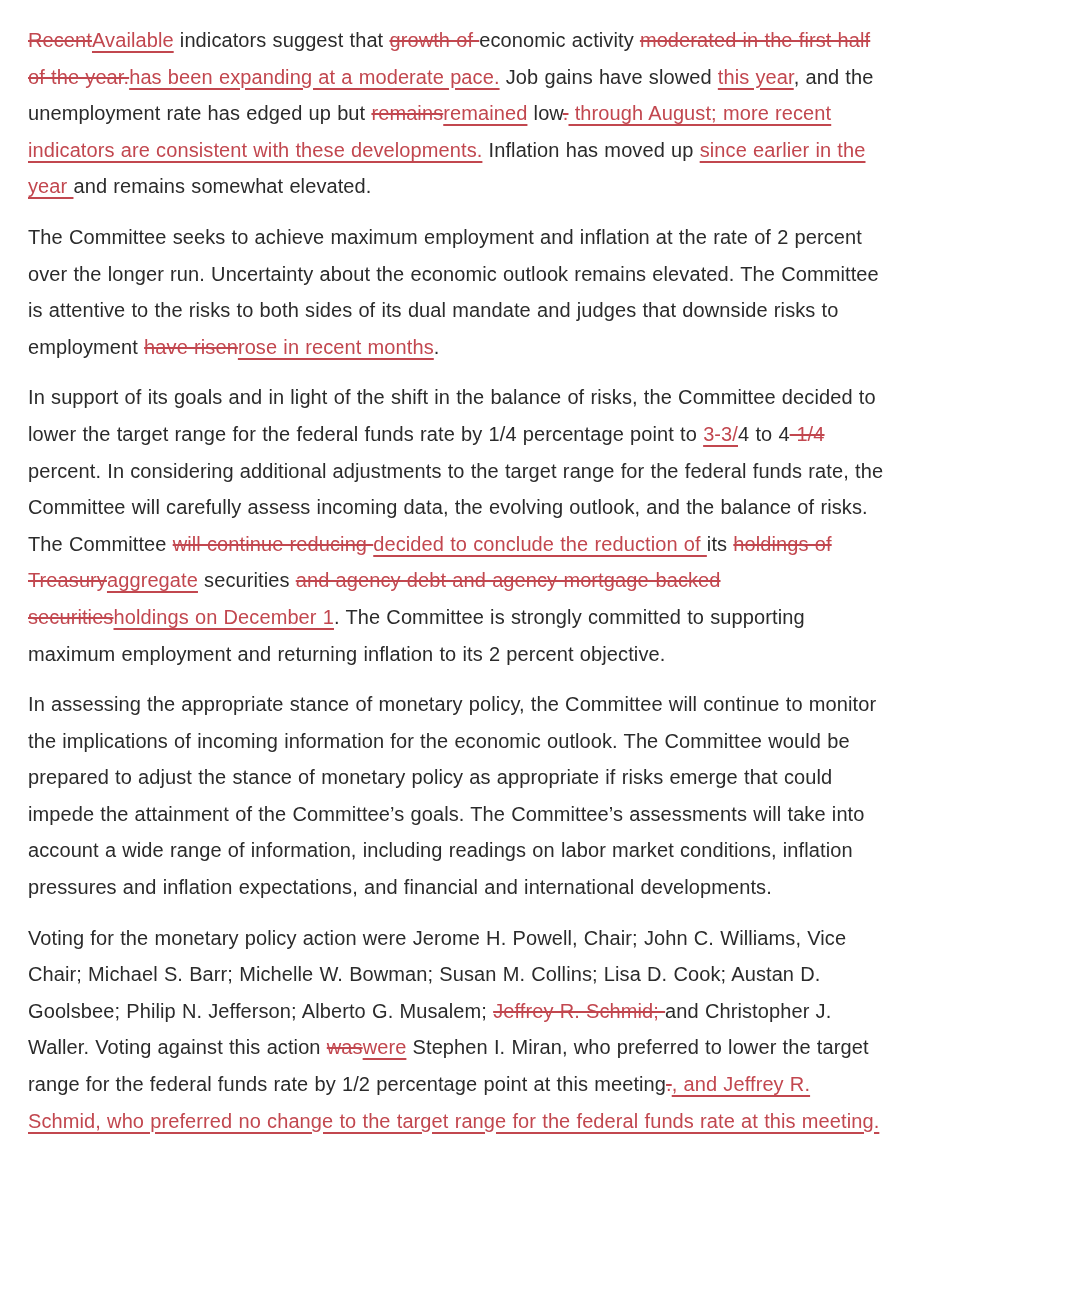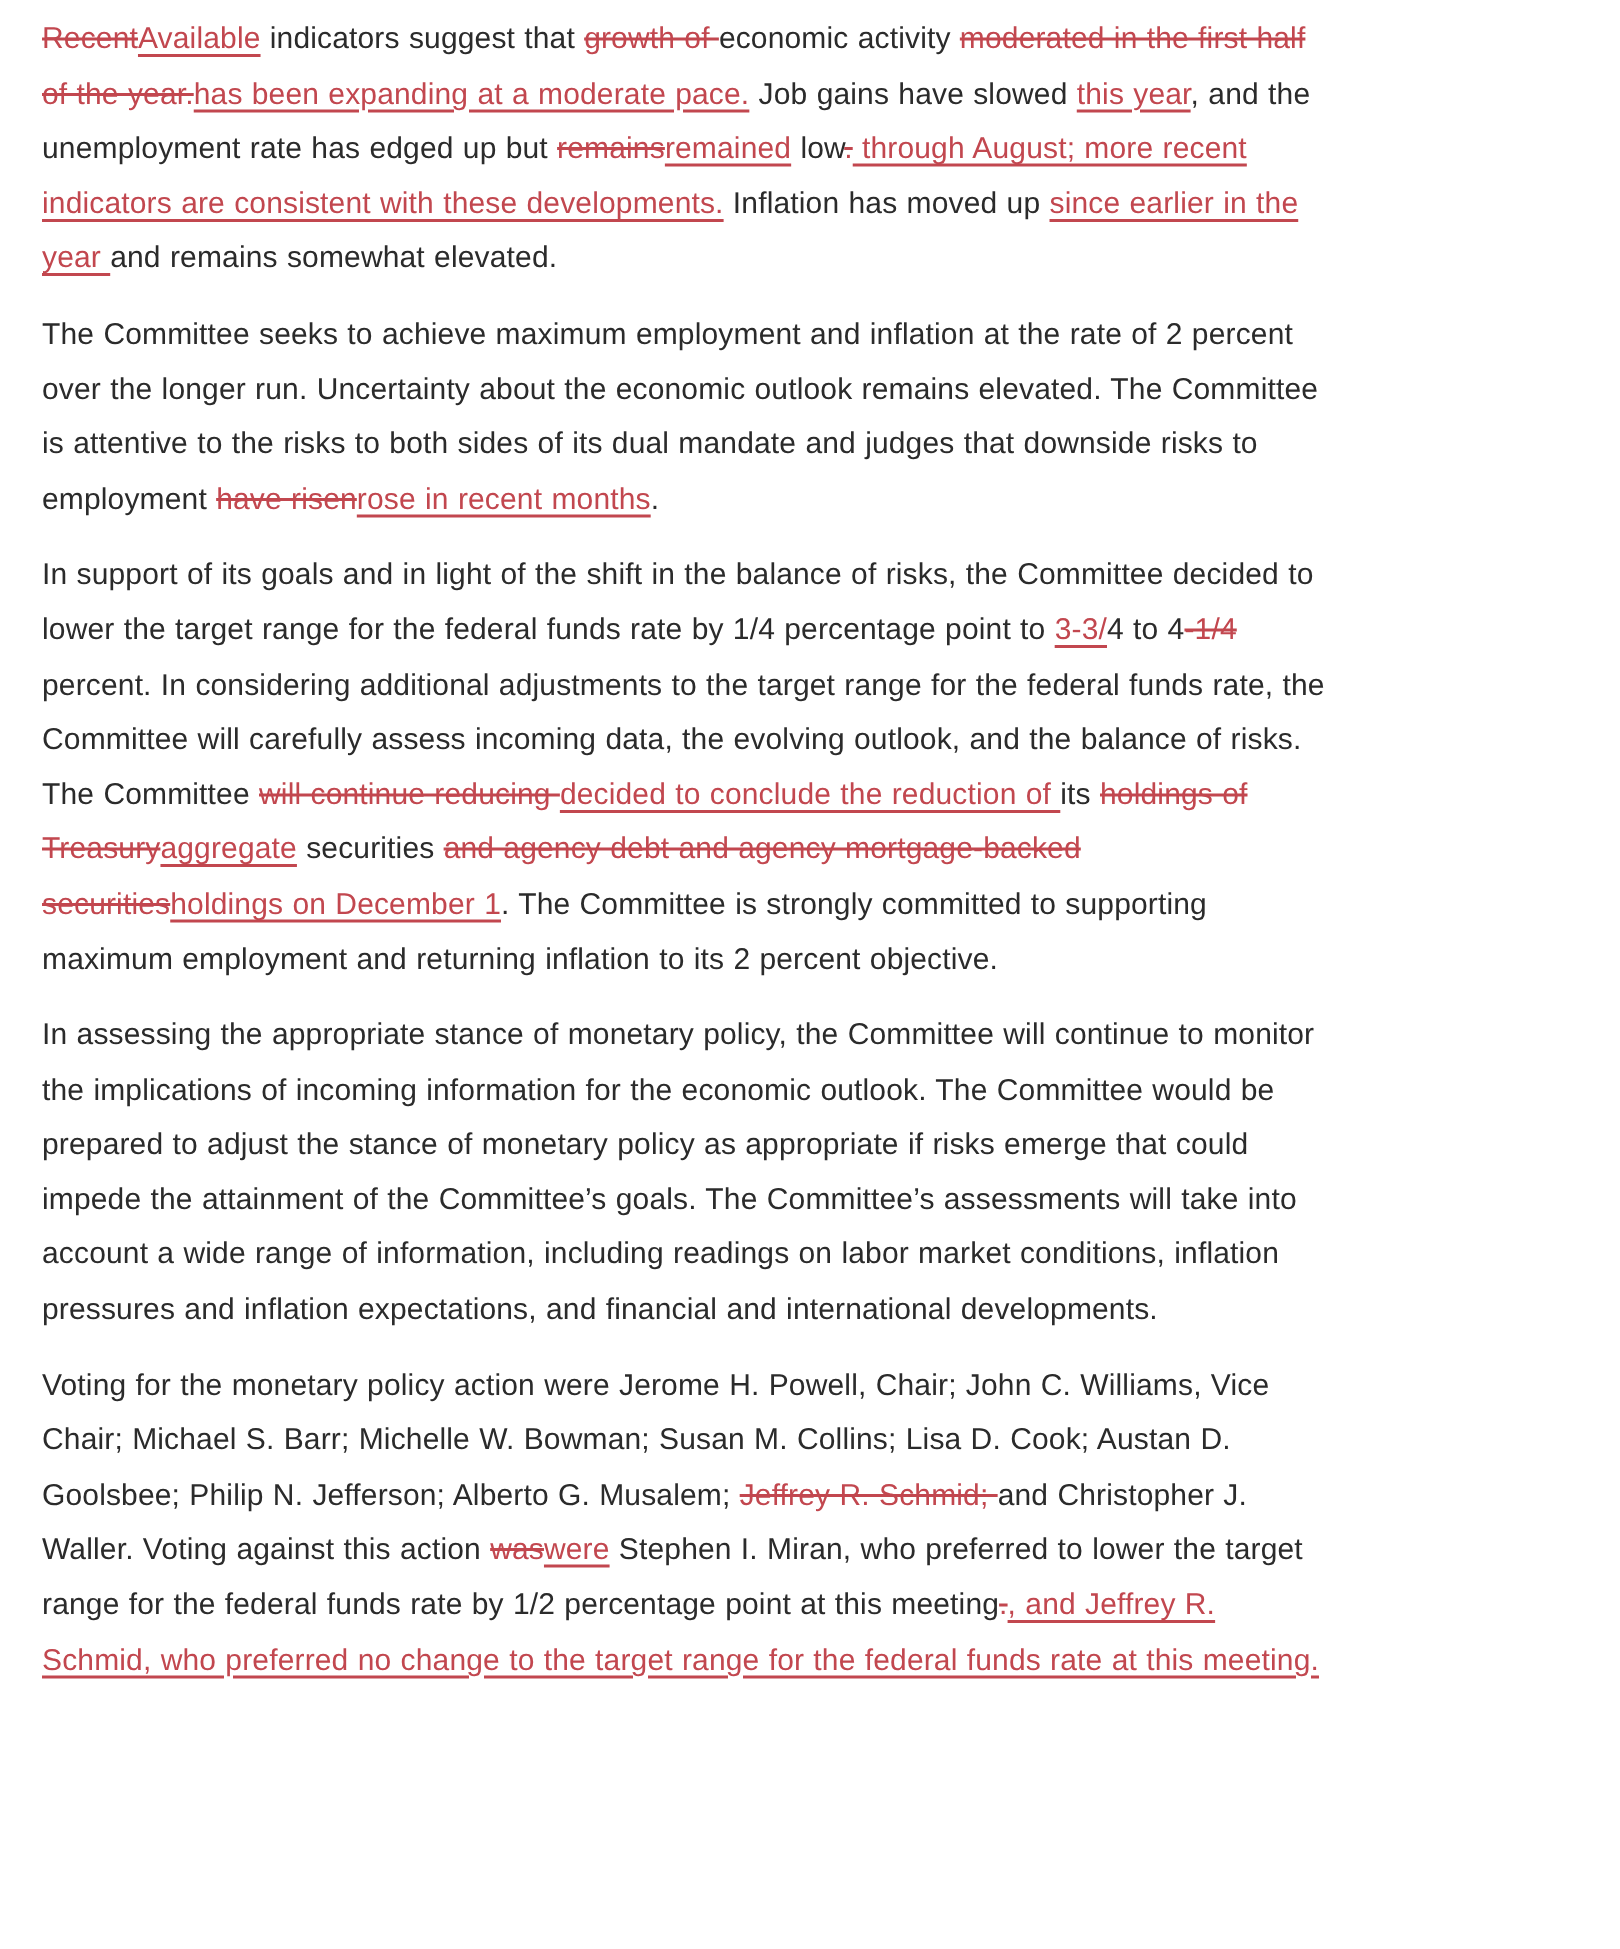--- a/index.html
+++ b/index.html
@@ -13,21 +13,21 @@
   }
   body {
     width: 1080px;
     min-height: 1299px;
     font-family: "Liberation Sans", "DejaVu Sans", sans-serif;
   }
   .page {
     width: 916px;
     min-height: 1299px;
     background: var(--page-bg);
-    padding: 8px 30px 40px 28px;
+    padding: 22px 30px 40px 28px;
   }
   .para {
     font-size: 20px;
     line-height: 36.6px;
     color: var(--body-text);
     margin-bottom: 14px;
     letter-spacing: 0.1px;
     word-spacing: 0.5px;
   }
   .para:last-child { margin-bottom: 14px; }

